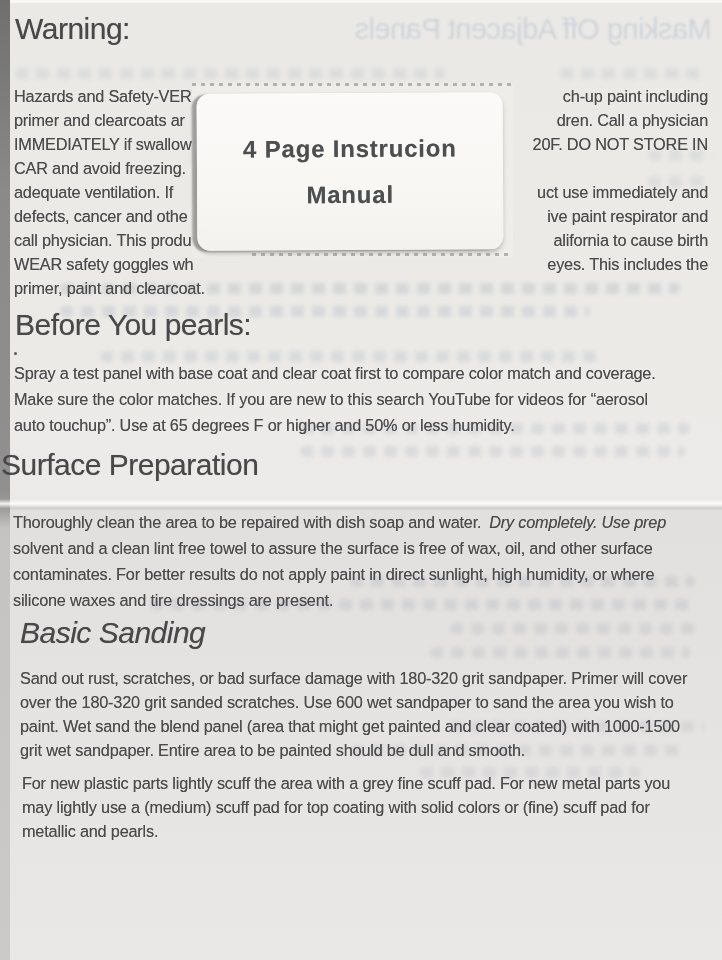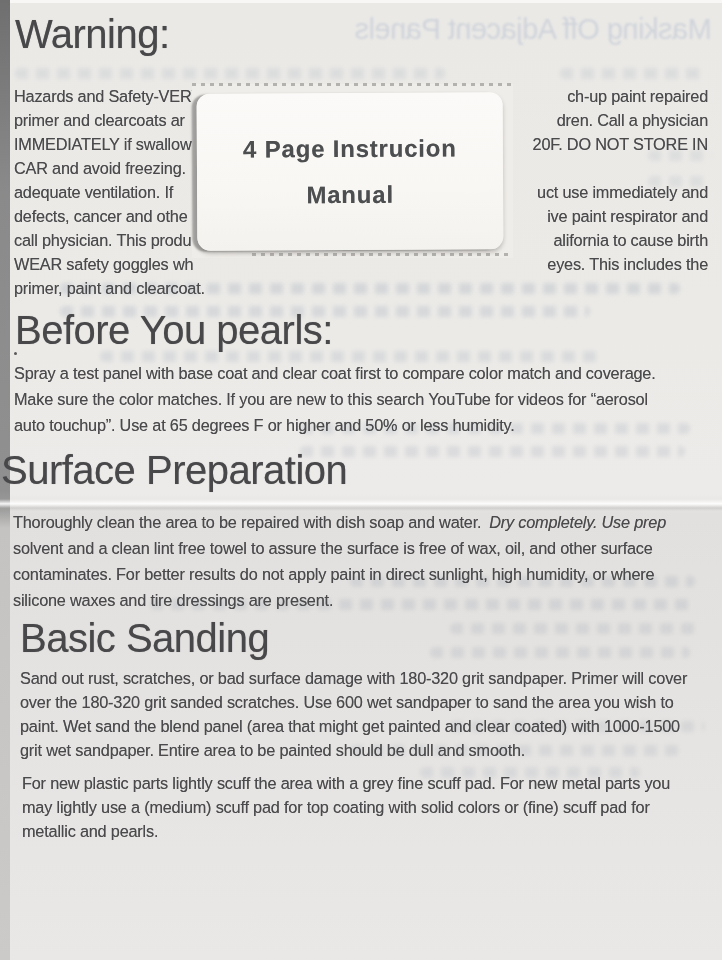--- a/index.html
+++ b/index.html
@@ -17,28 +17,28 @@
   }
   .top-highlight{position:absolute;left:0;top:0;right:0;height:3px;background:rgba(255,255,255,.65);}
   
   .seam{
     position:absolute;left:0;top:499px;right:0;height:12px;
     background:linear-gradient(180deg,rgba(255,255,255,0) 0%,rgba(255,255,255,.9) 40%,rgba(170,168,165,.35) 75%,rgba(170,168,165,0) 100%);
   }
   
   .h{
     position:absolute;
-    font-size:40px;font-weight:400;letter-spacing:-.5px;
+    font-size:30px;font-weight:400;letter-spacing:-.5px;
     color:#48484a;text-shadow:0 0 .7px rgba(72,72,74,.55);
     white-space:nowrap;z-index:2;
   }
   #h-warning{left:15px;top:12px;}
   #h-before{left:15px;top:308px;}
   #h-surface{left:1px;top:448px;}
-  #h-basic{left:20px;top:616px;}
+  #h-basic{left:20px;top:616px;font-style:italic;}
   
   .body{
     position:absolute;margin:0;
     font-size:16.3px;letter-spacing:-.2px;color:#4a4a4c;
     text-shadow:0 0 .5px rgba(74,74,76,.6);
     white-space:pre-line;z-index:2;
   }
   .lh26{line-height:26px;}
   .lh24{line-height:24px;}
   #before-para{left:14px;top:360px;width:712px;}
@@ -127,21 +127,21 @@
   <div class="ghost g12"></div>
   <div class="ghost g13"></div>
   <div class="ghost g14"></div>
   <div class="ghost g15"></div>
   <div class="ghost g16"></div>
 
   <div class="h" id="h-warning">Warning:</div>
   <div class="warn-para">
     <div class="warn-line">
         <span>Hazards and Safety-VERY</span>
-        <span>ch-up paint repaired</span>
+        <span>ch-up paint including</span>
       </div>
     <div class="warn-line">
         <span>primer and clearcoats ar</span>
         <span>dren. Call a physician</span>
       </div>
     <div class="warn-line">
         <span>IMMEDIATELY if swallow</span>
         <span>20F. DO NOT STORE IN</span>
       </div>
     <div class="warn-line">

